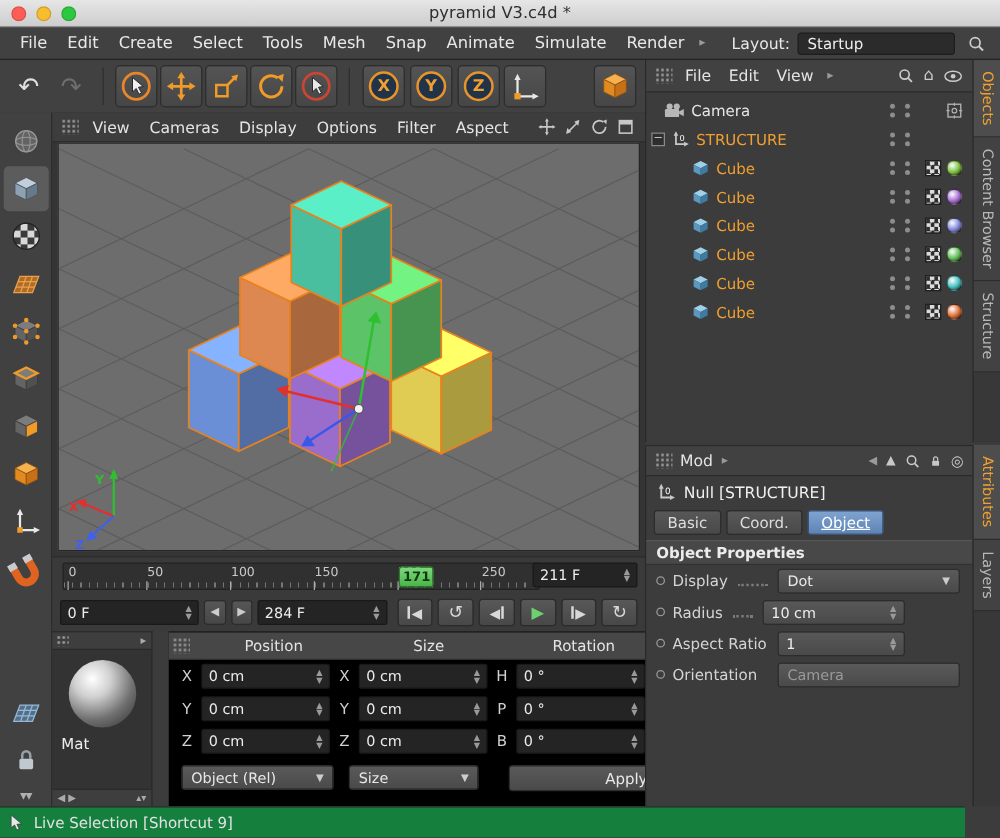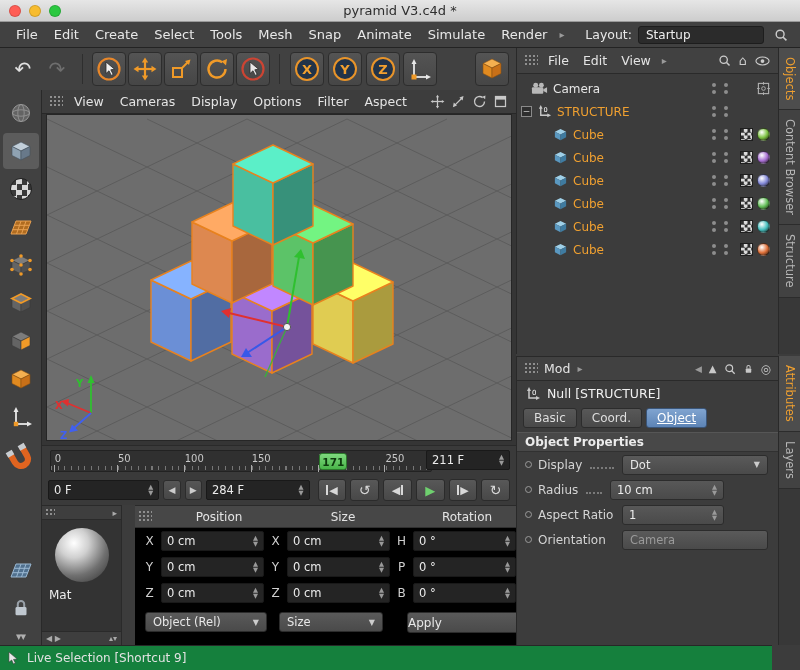--- a/index.html
+++ b/index.html
@@ -71,21 +71,21 @@
 .mat-bottom{position:absolute;bottom:0;left:0;right:0;height:14px;background:#3e3e3e;border-top:1px solid #2a2a2a;display:flex;align-items:center;justify-content:space-between;padding:0 4px;color:#aaa;font-size:8px;}
 
 .coord-panel{left:122px;top:505px;width:394px;height:140px;background:#000000;border-top:1px solid #2a2a2a;margin-left:13px;}
 .coord-header{height:22px;display:grid;grid-template-columns:22px 1fr 1fr 1fr;align-items:center;background:#474747;border-bottom:1px solid #303030;color:#e4e4e4;font-size:12px;}
 .coord-header span{text-align:center;}
 .coord-row{display:grid;grid-template-columns:13px 103px 13px 103px 13px 103px;gap:0 5px;align-items:center;padding:3px 8px;}
 .coord-row .axl{color:#d0d0d0;text-align:center;font-size:12px;}
 .coord-bottom{display:flex;gap:12px;padding:6px 10px 0;}
 .dropdown{height:20px;background:linear-gradient(#5a5a5a,#4a4a4a);border:1px solid #2c2c2c;border-radius:3px;display:flex;align-items:center;padding:0 7px;color:#e8e8e8;font-size:11.5px;}
 .dd-arrow{margin-left:auto;font-size:8px;color:#ccc;padding-left:6px;}
-.btn{height:21px;background:linear-gradient(#5a5a5a,#4a4a4a);border:1px solid #2c2c2c;border-radius:3px;display:flex;align-items:center;justify-content:flex-start;color:#e8e8e8;font-size:12px;}
+.btn{height:21px;background:linear-gradient(#5a5a5a,#4a4a4a);border:1px solid #2c2c2c;border-radius:3px;display:flex;align-items:center;justify-content:flex-end;color:#e8e8e8;font-size:12px;}
 
 .om-panel{left:516px;top:48px;width:262px;height:306px;background:#3c3c3c;border-left:1px solid #292929;}
 .om-header{height:26px;background:#414141;border-bottom:1px solid #2a2a2a;display:flex;align-items:center;padding:0 4px;}
 .om-menu-item{padding:0 7px;color:#e4e4e4;font-size:12.5px;}
 .om-icons{margin-left:auto;display:flex;gap:8px;align-items:center;padding-right:4px;color:#ccc;}
 .om-tree{padding-top:3px;}
 .om-row{height:23px;display:flex;align-items:center;gap:5px;padding-right:8px;}
 .om-label{font-size:12px;color:#e6e6e6;}
 .om-label.orange{color:#f0a030;}
 .expander{width:11px;height:11px;background:#2e2e2e;border:1px solid #8a8a8a;color:#ccc;font-size:9px;line-height:9px;text-align:center;flex:none;}

